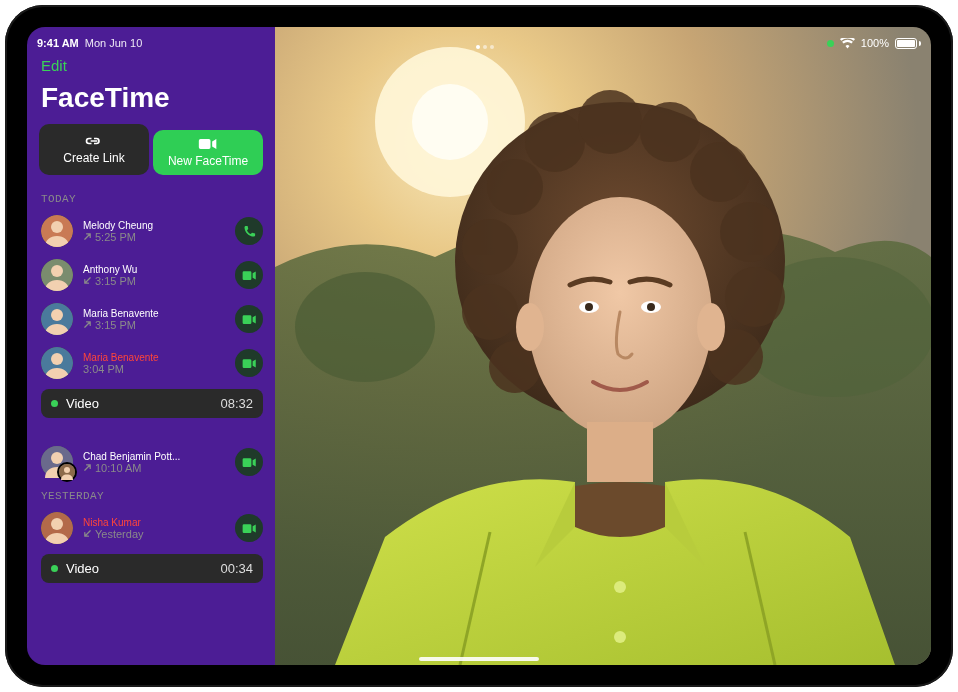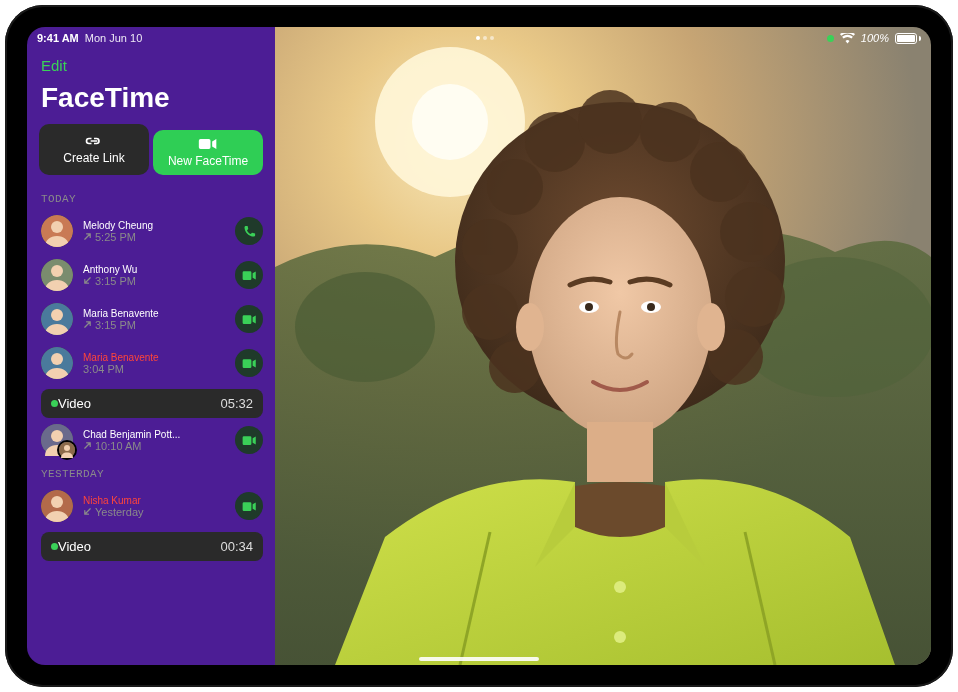--- a/index.html
+++ b/index.html
@@ -28,34 +28,34 @@
     display: flex;
     position: relative;
     background: #000;
   }
   .status-bar {
     position: absolute;
     top: 0; left: 0; right: 0;
     height: 22px;
     display: flex;
     justify-content: space-between;
-    align-items: center;
+    align-items: flex-end;
     color: #fff;
     font-size: 11px;
     font-weight: 500;
     padding: 0 10px;
     z-index: 50;
   }
   .status-left, .status-right { display: flex; align-items: center; gap: 6px; }
   .status-left .time { font-weight: 600; }
   .status-left .date { opacity: 0.9; }
   .status-dots { display:flex; gap:3px; }
   .status-dots span { width:4px; height:4px; border-radius:50%; background:#fff; opacity:0.55; }
   .status-dots span:first-child{opacity:1;}
-  .status-right .pct { font-weight: 500; font-style: italic; }
+  .status-right .pct { font-weight: 500; }
   .green-dot { width:7px; height:7px; border-radius:50%; background:#3ad158; }
   .battery { display: inline-flex; align-items: center; gap: 2px; }
   .battery .shell { width: 22px; height: 11px; border: 1px solid #fff; border-radius: 3px; display:flex; align-items:center; padding:1px; }
   .battery .fill { background:#fff; height:100%; width:100%; border-radius:1px; }
   .battery .cap { width:2px; height:5px; background:#fff; border-radius:0 2px 2px 0; }
 
   
   .sidebar {
     width: 248px;
     height: 100%;
@@ -151,26 +151,27 @@
     background: #1f3a2a;
     display: flex; align-items:center; justify-content:center;
     flex-shrink:0;
     cursor: pointer;
   }
   .call-action svg { width:15px; height:15px; fill:#3ad158; }
 
   .vm-row {
     background: #2a2a2a;
     border-radius: 8px;
-    margin: 4px 12px 0 14px;
+    margin: 4px 12px 22px 14px;
     display: flex;
     align-items: center;
     padding: 7px 10px;
     font-size: 13px;
     color: #fff;
+    gap: 8px;
   }
   .vm-row .dot { width:7px;height:7px;border-radius:50%;background:#3ad158; }
   .vm-row .dur { margin-left:auto; color:#ddd; }
 
   
   .main {
     flex: 1;
     height: 100%;
     position: relative;
     overflow: hidden;
@@ -324,21 +325,21 @@
       </div>
       <div class="call-action">
                 <svg viewBox="0 0 24 16">
                   <path d="M3 1h10a2 2 0 012 2v10a2 2 0 01-2 2H3a2 2 0 01-2-2V3a2 2 0 012-2zm14 3.5l5-3v13l-5-3v-7z"></path>
                 </svg>
               </div>
     </div>
     <div class="vm-row">
       <span class="dot"></span>
       <span>Video</span>
-      <span class="dur">05:32</span>
+      <span class="dur">08:32</span>
     </div>
     <div class="call-item">
       <div class="avatar duo"><svg class="av-svg" viewBox="0 0 32 32">
                   <circle cx="16" cy="16" r="16" fill="#6a6a8c"></circle>
                   <circle cx="16" cy="12" r="6" fill="#f2d0b0"></circle>
                   <path d="M4 32c0-7 5-11 12-11s12 4 12 11z" fill="#f2d0b0"></path>
                 </svg><div class="sub"><svg class="av-svg" viewBox="0 0 32 32">
                     <circle cx="16" cy="16" r="16" fill="#8c6a4a"></circle>
                     <circle cx="16" cy="12" r="6" fill="#f2d0b0"></circle>
                     <path d="M4 32c0-7 5-11 12-11s12 4 12 11z" fill="#f2d0b0"></path>

